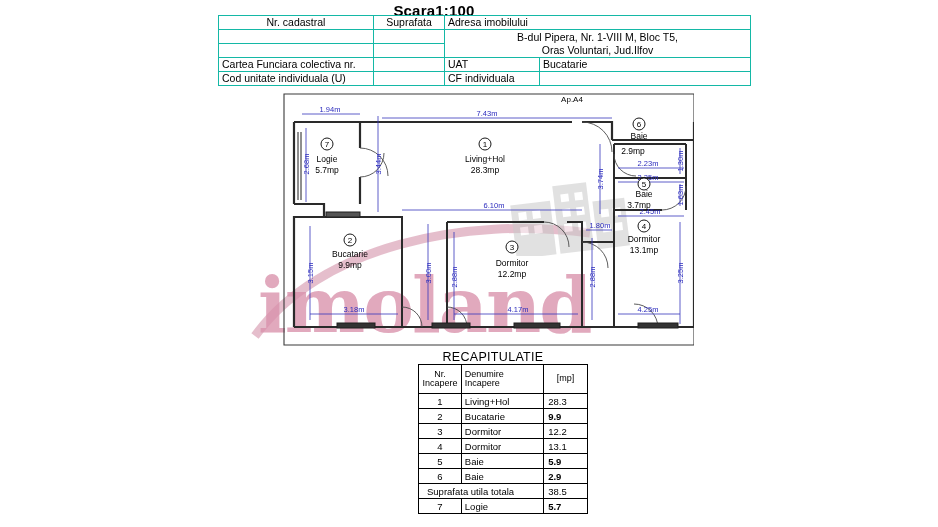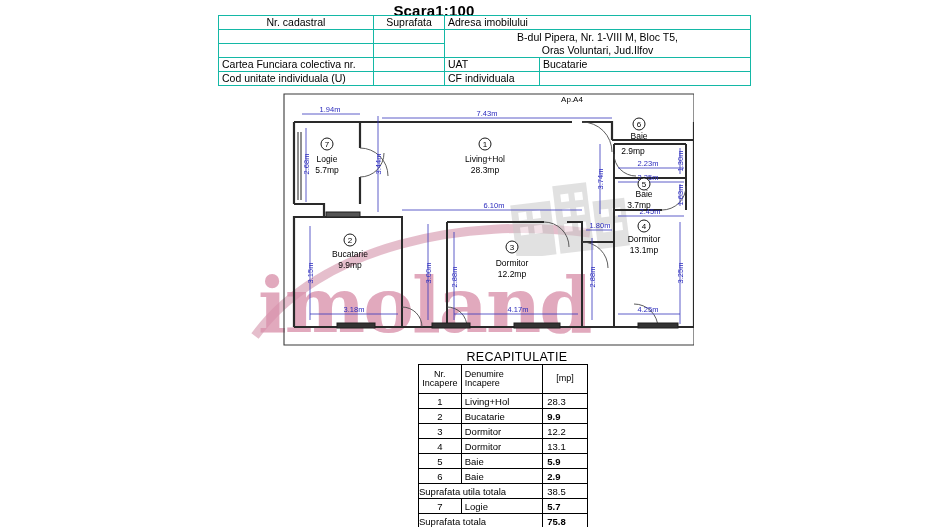--- a/index.html
+++ b/index.html
@@ -31,34 +31,34 @@
   #wm-imoland{position:absolute;left:8px;top:92px;font-size:76px;
        font-weight:bold;color:#d991ab;opacity:.78;letter-spacing:-2px;
        font-family:"DejaVu Serif", serif;line-height:1;}
   #wm-consulting{position:absolute;left:210px;top:168px;font-size:38px;
        font-weight:bold;color:#9a9a9a;opacity:.62;letter-spacing:0px;
        font-family:"DejaVu Serif", serif;line-height:1;}
   #wm-arc{position:absolute;left:0px;top:35px;}
   #wm-bldg{position:absolute;left:258px;top:0px;}
 
   
-  #recap-title{left:432px;top:350px;width:170px;text-align:center;
+  #recap-title{left:408px;top:350px;width:170px;text-align:center;
        font-size:12.5px;letter-spacing:.3px;}
   #recap-table{left:418px;top:364px;width:170px;border-collapse:collapse;
        font-size:9.5px;position:absolute;}
   #recap-table td{border:1px solid #000;height:14px;line-height:11px;
        padding:0 3px;vertical-align:middle;white-space:nowrap;}
   #recap-table td.n{text-align:center;width:37px;}
   #recap-table td.d{width:88px;text-align:left;}
   #recap-table td.v{width:45px;text-align:left;padding-left:4px;}
   #recap-table td.hd{text-align:center;font-size:9px;line-height:9.5px;
        height:26px;padding:1px 2px;}
   #recap-table td.hdl{text-align:left;font-size:9px;line-height:9.5px;
        height:26px;padding:1px 3px;margin-left:44px;}
-  #recap-table td.span{text-align:left;padding-left:0;}
+  #recap-table td.span{text-align:left;padding-left:8px;}
 
   
   .rl{font-size:8.5px;line-height:9.5px;fill:#000;}
   .dim{font-size:7.5px;fill:#2b2bbd;font-family:"Liberation Sans",sans-serif;}
   .mk{font-size:8px;fill:#000;}
 </style>
 </head>
 <body>
 
 <div class="abs" id="scale-title">Scara1:100</div>
@@ -359,18 +359,14 @@
 
   <tr>
     <td class="span" colspan="2">Suprafata utila totala</td>
     <td class="v">38.5</td>
   </tr>
   <tr>
     <td class="n">7</td>
     <td class="d">Logie</td>
     <td class="v ctr">5.7</td>
   </tr>
-  <tr>
-    <td class="span" colspan="2">Suprafata totala</td>
-    <td class="v ctr">75.8</td>
-  </tr>
 </tbody>
   </table>
 
 </body></html>

